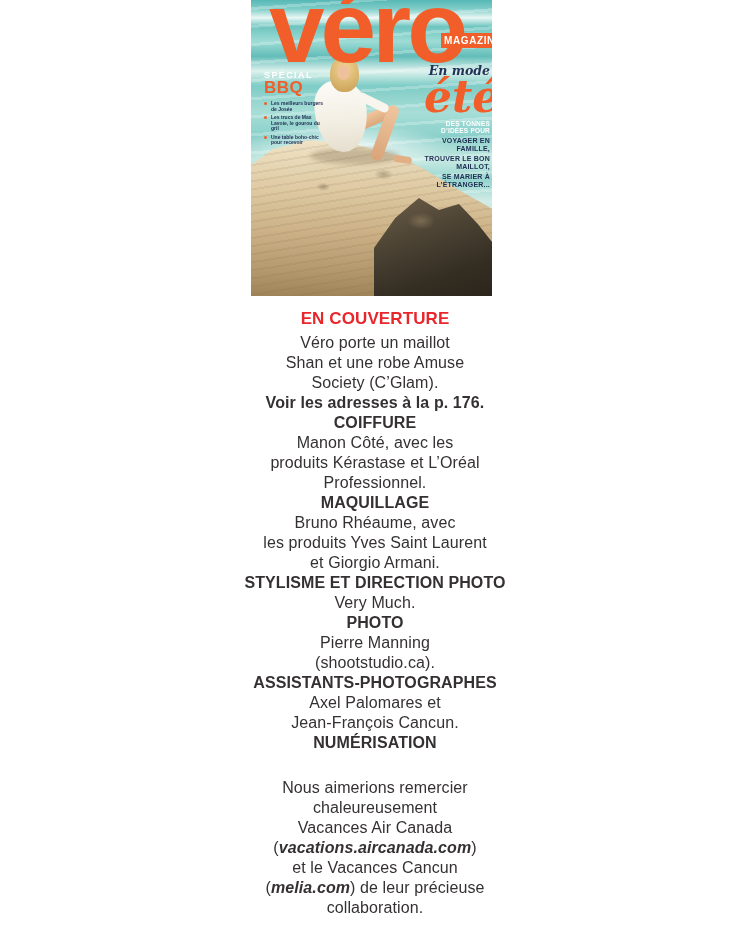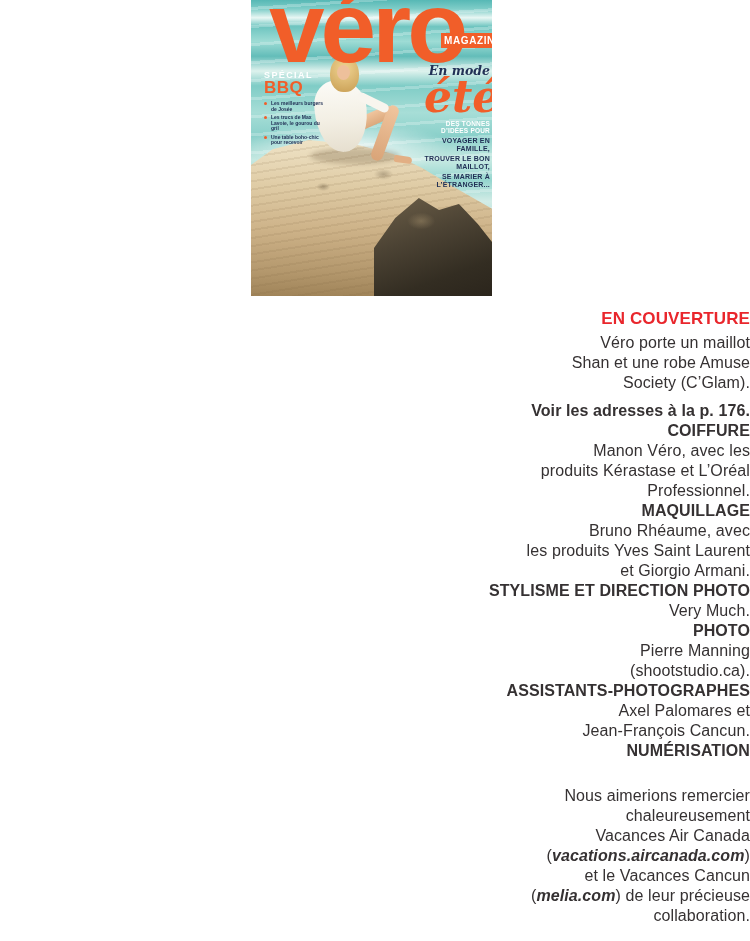--- a/index.html
+++ b/index.html
@@ -109,25 +109,25 @@
   .ete { font-family:"DejaVu Serif", serif; font-style:italic; font-weight:bold;
     color:var(--orange, #F15E29); font-size:44px; line-height:38px; margin-top:1px; }
   .cover-sub { color:#ffffff; font-weight:bold; font-size:6.5px; line-height:7px;
     margin-top:4px; letter-spacing:.2px; }
   .topics div { color:var(--navy, #223156); font-weight:bold; font-size:7px;
     line-height:7.5px; margin-top:3px; letter-spacing:.2px; }
 
   
   .credits {
     position:absolute; left:0; top:309px; width:100%;
-    text-align:right; color:var(--ink, #353132);
+    text-align:center; color:var(--ink, #353132);
   }
   .cl { font-size:16px; line-height:20px; letter-spacing:.1px; }
   .cl.red { color:var(--red, #E9262C); font-weight:bold; font-size:17px; margin-bottom:4px; }
-  .cl.bold { font-weight:bold;margin-top:8px; }
+  .cl.bold { font-weight:bold; }
   .cl.heading { font-weight:bold; }
   .cl.spacer { height:25px; }
   .cl .b { font-weight:bold;font-style:italic; }
 </style>
 </head>
 <body>
 
 <div class="page">
 
   <div class="cover">
@@ -173,21 +173,21 @@
     </div>
   </div>
 
   <div class="credits">
       <div class="cl red">EN COUVERTURE</div>
       <div class="cl regular">Véro porte un maillot</div>
       <div class="cl regular">Shan et une robe Amuse</div>
       <div class="cl regular">Society (C’Glam).</div>
       <div class="cl bold">Voir les adresses à la p. 176.</div>
       <div class="cl heading">COIFFURE</div>
-      <div class="cl regular">Manon Véro, avec les</div>
+      <div class="cl regular">Manon Côté, avec les</div>
       <div class="cl regular">produits Kérastase et L’Oréal</div>
       <div class="cl regular">Professionnel.</div>
       <div class="cl heading">MAQUILLAGE</div>
       <div class="cl regular">Bruno Rhéaume, avec</div>
       <div class="cl regular">les produits Yves Saint Laurent</div>
       <div class="cl regular">et Giorgio Armani.</div>
       <div class="cl heading">STYLISME ET DIRECTION PHOTO</div>
       <div class="cl regular">Very Much.</div>
       <div class="cl heading">PHOTO</div>
       <div class="cl regular">Pierre Manning</div>

